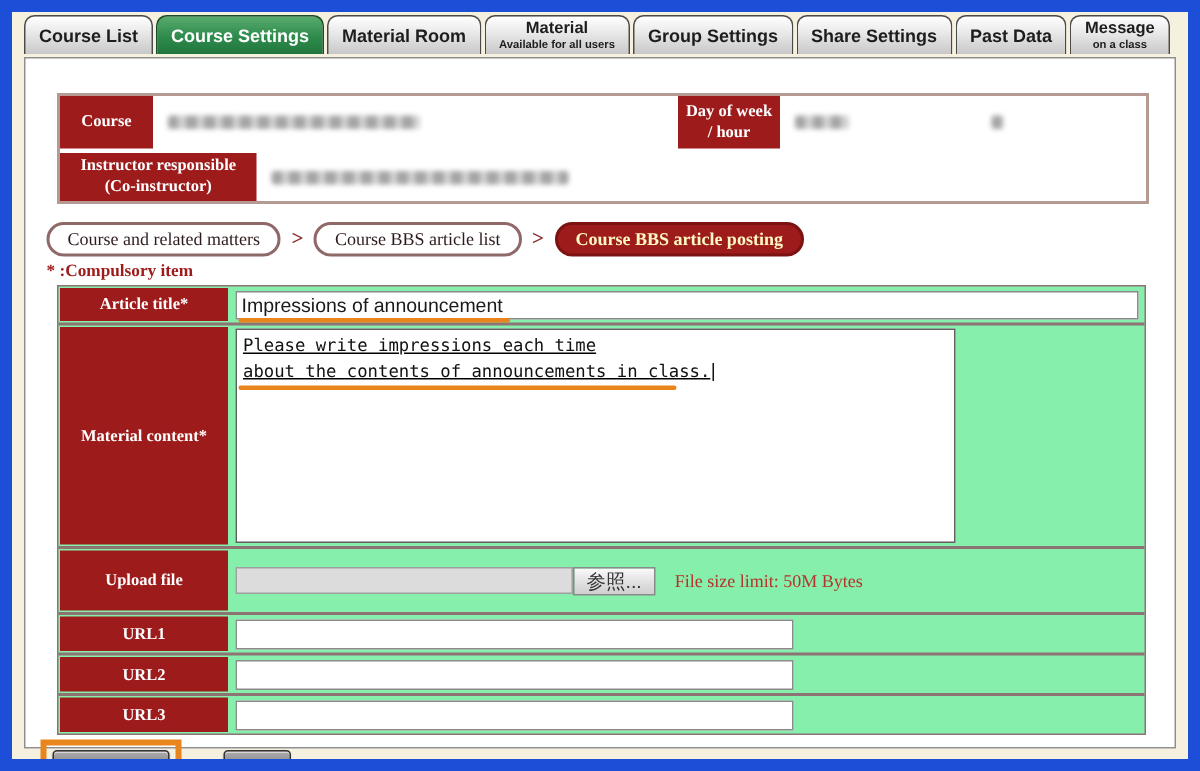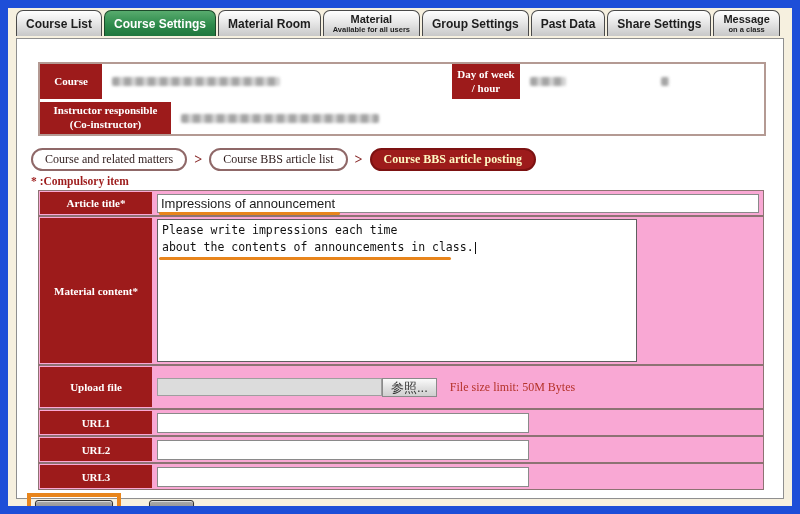--- a/index.html
+++ b/index.html
@@ -133,21 +133,21 @@
   .compulsory {
     margin: 4px 0 3px 14px;
     color: #9d1b1b;
     font-family: "Liberation Serif", serif;
     font-weight: bold;
     font-size: 11.5px;
   }
   .form-table {
     margin: 0 19px 0 21px;
     border: 1.5px solid #8d7373;
-    background: #f9a8d4;
+    background: #86efac;
   }
   .f-row { display: flex; align-items: stretch; }
   .f-row + .f-row { border-top: 2px solid #8d7373; }
   .f-label {
     width: 112px; flex: none;
     background: #9d1b1b;
     color: #ffffff;
     font-family: "Liberation Serif", serif;
     font-weight: bold;
     font-size: 11px;
@@ -173,21 +173,21 @@
   }
   .title-underline {
     position: absolute;
     left: 6px; top: 21px;
     width: 181px; height: 3px;
     background: #e8851c;
     border-radius: 2px;
     pointer-events: none;
   }
 
-  .row-content .f-value { align-items: center; }
+  .row-content .f-value { align-items: center; text-decoration: underline; }
   .content-area {
     position: relative;
     width: 480px; height: 143px;
     border: 1px solid #5f5f5f;
     background: #ffffff;
     font-family: "DejaVu Sans Mono", "Liberation Mono", monospace;
     font-size: 11.5px;
     line-height: 1.5;
     padding: 2px 4px;
     color: #111;
@@ -287,24 +287,24 @@
       <span>Material Room</span>
     </div>
     <div class="tab">
       <span class="main2">Material</span>
       <span class="sub">Available for all users</span>
     </div>
     <div class="tab">
       <span>Group Settings</span>
     </div>
     <div class="tab">
+      <span>Share Settings</span>
+    </div>
+    <div class="tab">
       <span>Past Data</span>
-    </div>
-    <div class="tab">
-      <span>Share Settings</span>
     </div>
     <div class="tab">
       <span class="main2">Message</span>
       <span class="sub">on a class</span>
     </div>
   </div>
 
   <div class="panel">
 
     <div class="course-table">

